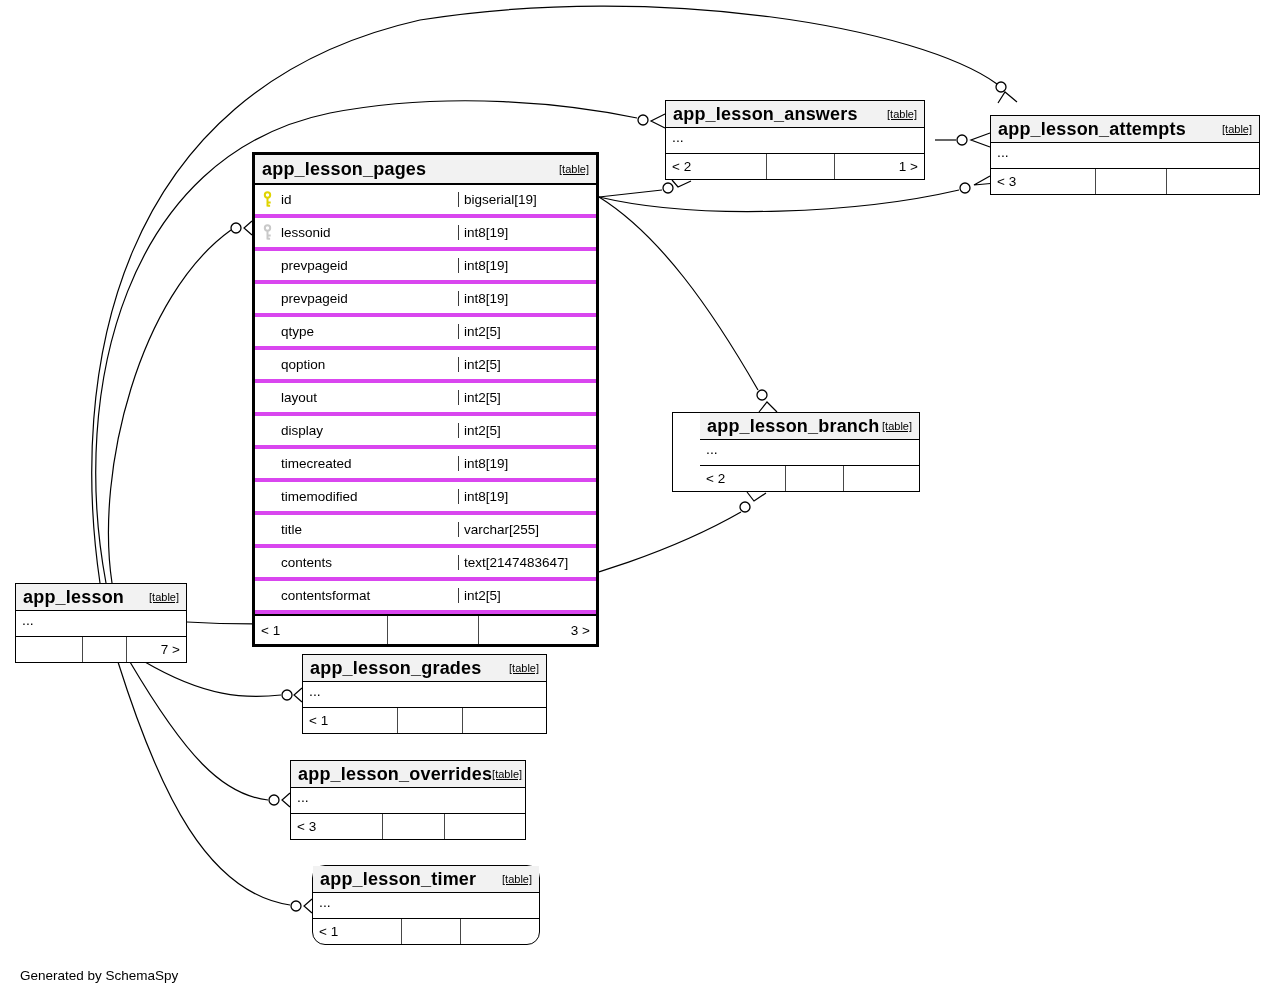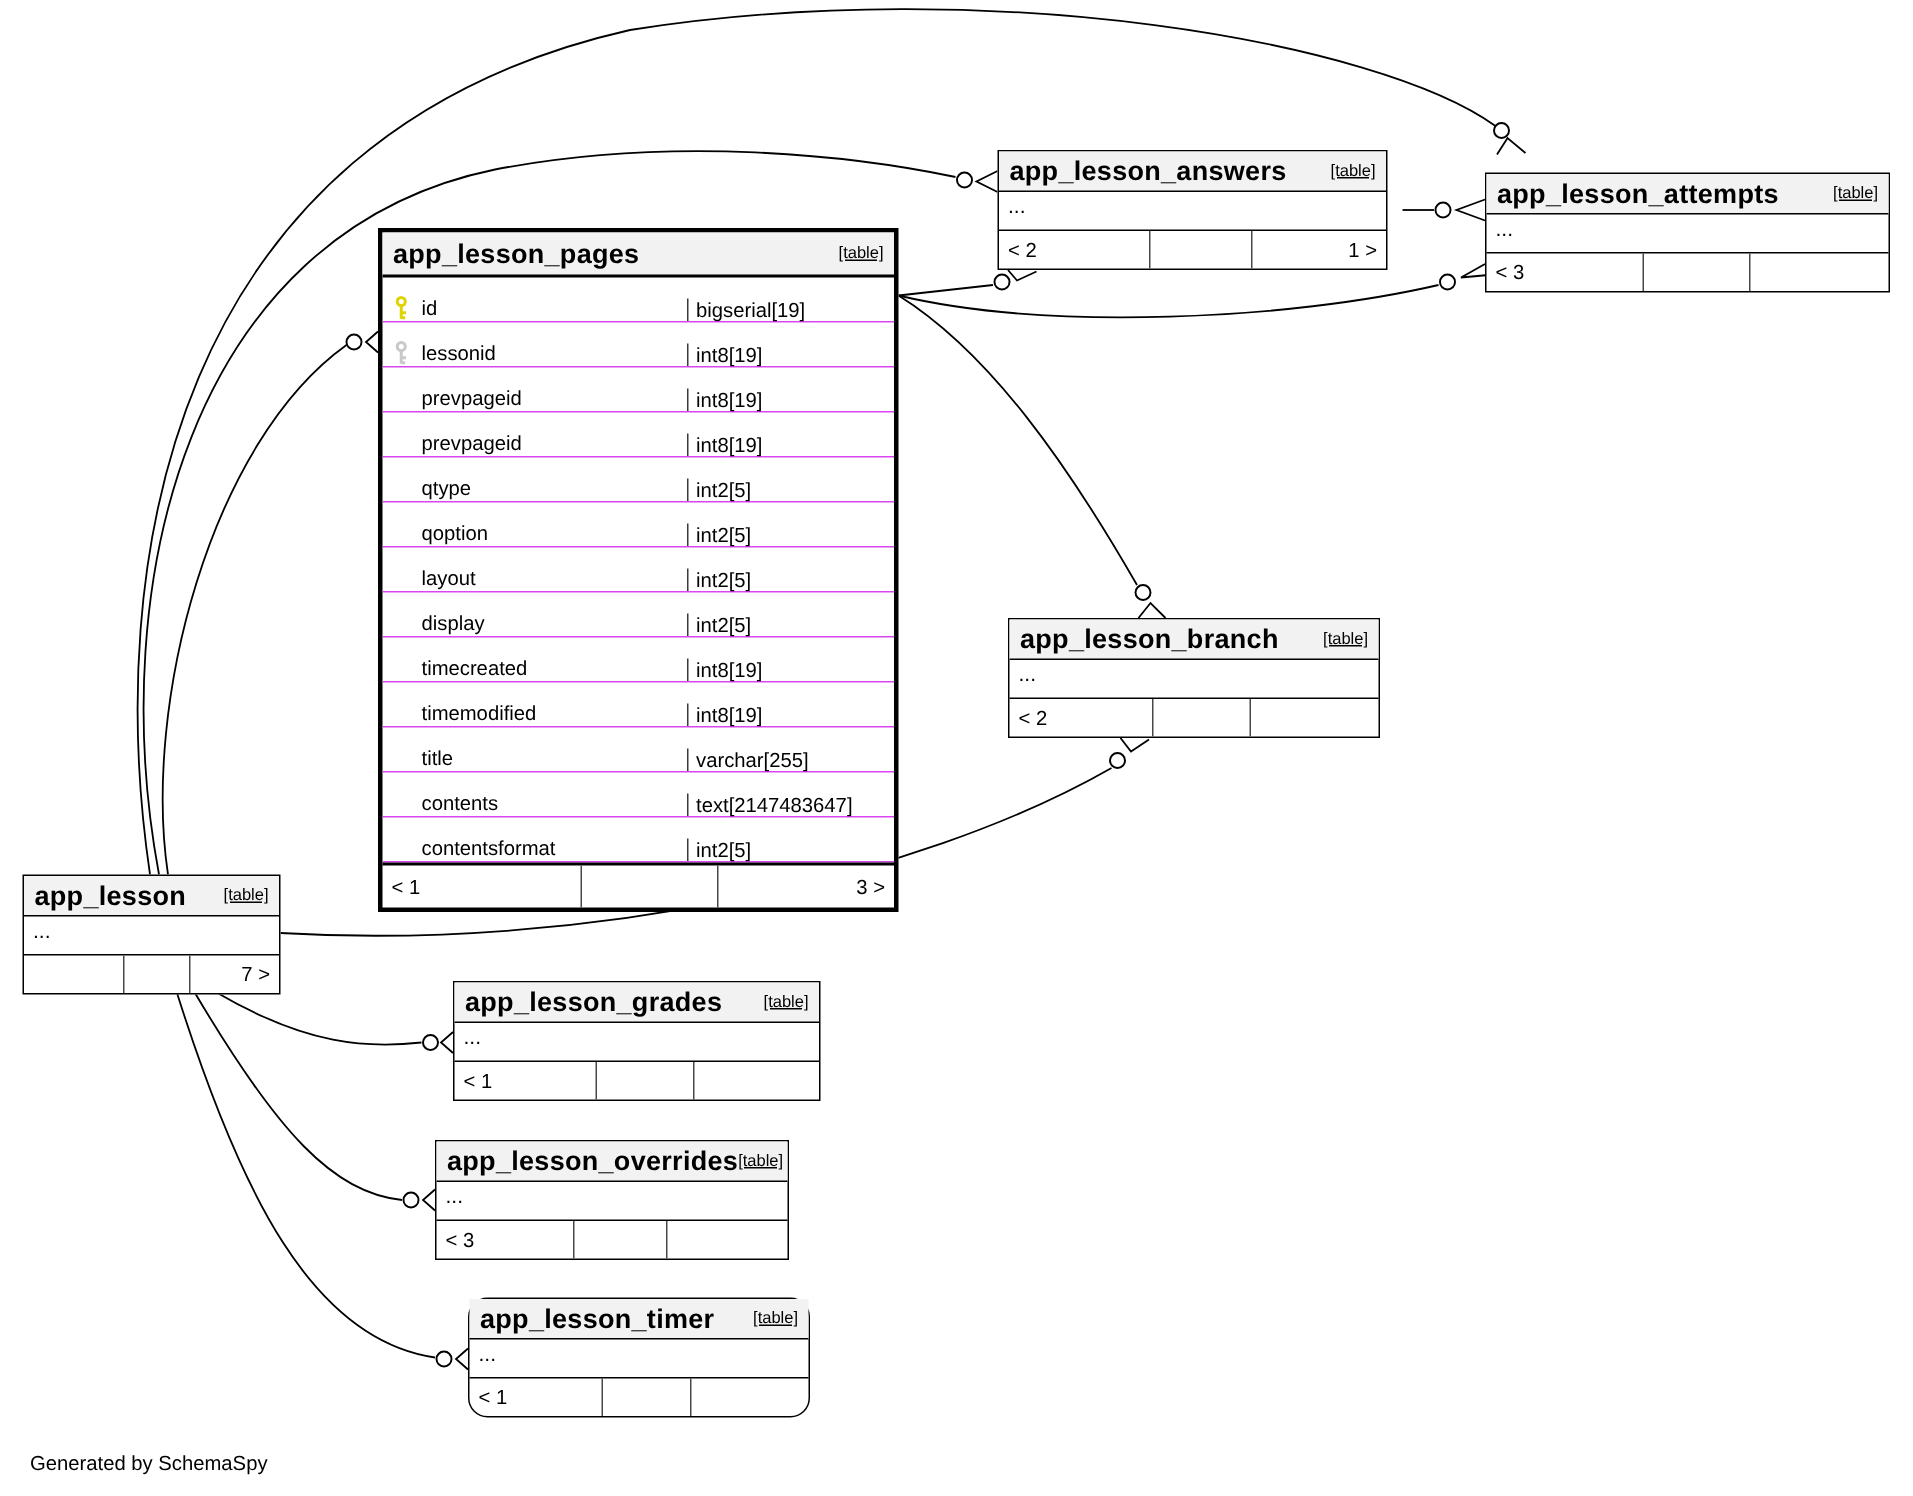--- a/index.html
+++ b/index.html
@@ -18,21 +18,21 @@
   .main .hdr{height:28px;border-bottom:2px solid #000;}
   .tname{font-weight:bold;font-size:18px;letter-spacing:.2px;}
   .ttag{font-size:11px;color:#000000;text-decoration:underline;}
   .ell{height:25px;display:flex;align-items:flex-start;padding:1px 6px 0;font-size:14px;box-sizing:border-box;}
   .ftr{display:flex;height:25px;border-top:1.5px solid #000;font-size:13.5px;align-items:stretch;}
   .fcell{display:flex;align-items:center;box-sizing:border-box;}
   .fcell.a{flex:1.25;padding-left:6px;}
   .fcell.b{flex:0.9;border-left:1px solid #484848;border-right:1px solid #484848;}
   .fcell.c{flex:1.1;justify-content:flex-end;padding-right:6px;}
 
-  .row{height:29px;display:flex;align-items:flex-end;border-bottom:1px solid #d946ef;font-size:13.5px;}
+  .row{height:29px;display:flex;align-items:center;border-bottom:4px solid #d946ef;font-size:13.5px;}
   .row:last-of-type{border-bottom:0;}
   .main .ftr{height:28px;border-top:2px solid #000;}
   .cn{width:203px;display:flex;align-items:center;gap:7px;padding-left:7px;box-sizing:border-box;}
   .keybox{width:12px;height:17px;display:flex;align-items:center;}
   .ct{flex:1;border-left:1px solid #3a3a3a;display:flex;align-items:center;padding-left:5px;}
   .pk{color:#e0d400;}
   .fk{color:#c9c9c9;}
 
   .credit{position:absolute;left:20px;top:968px;font-size:13.5px;}
 </style>
@@ -246,21 +246,21 @@
       <span class="ttag">[table]</span>
     </div>
     <div class="ell">...</div>
     <div class="ftr">
       <span class="fcell a">&lt; 3</span>
       <span class="fcell b"></span>
       <span class="fcell c"></span>
     </div>
   </div>
 
-  <div class="tbl" style="left:672px;top:412px;width:248px;">
+  <div class="tbl" style="left:672px;top:412px;width:248px;padding-left:27px;">
     <div class="hdr">
       <span class="tname">app_lesson_branch</span>
       <span class="ttag">[table]</span>
     </div>
     <div class="ell">...</div>
     <div class="ftr">
       <span class="fcell a">&lt; 2</span>
       <span class="fcell b"></span>
       <span class="fcell c"></span>
     </div>

